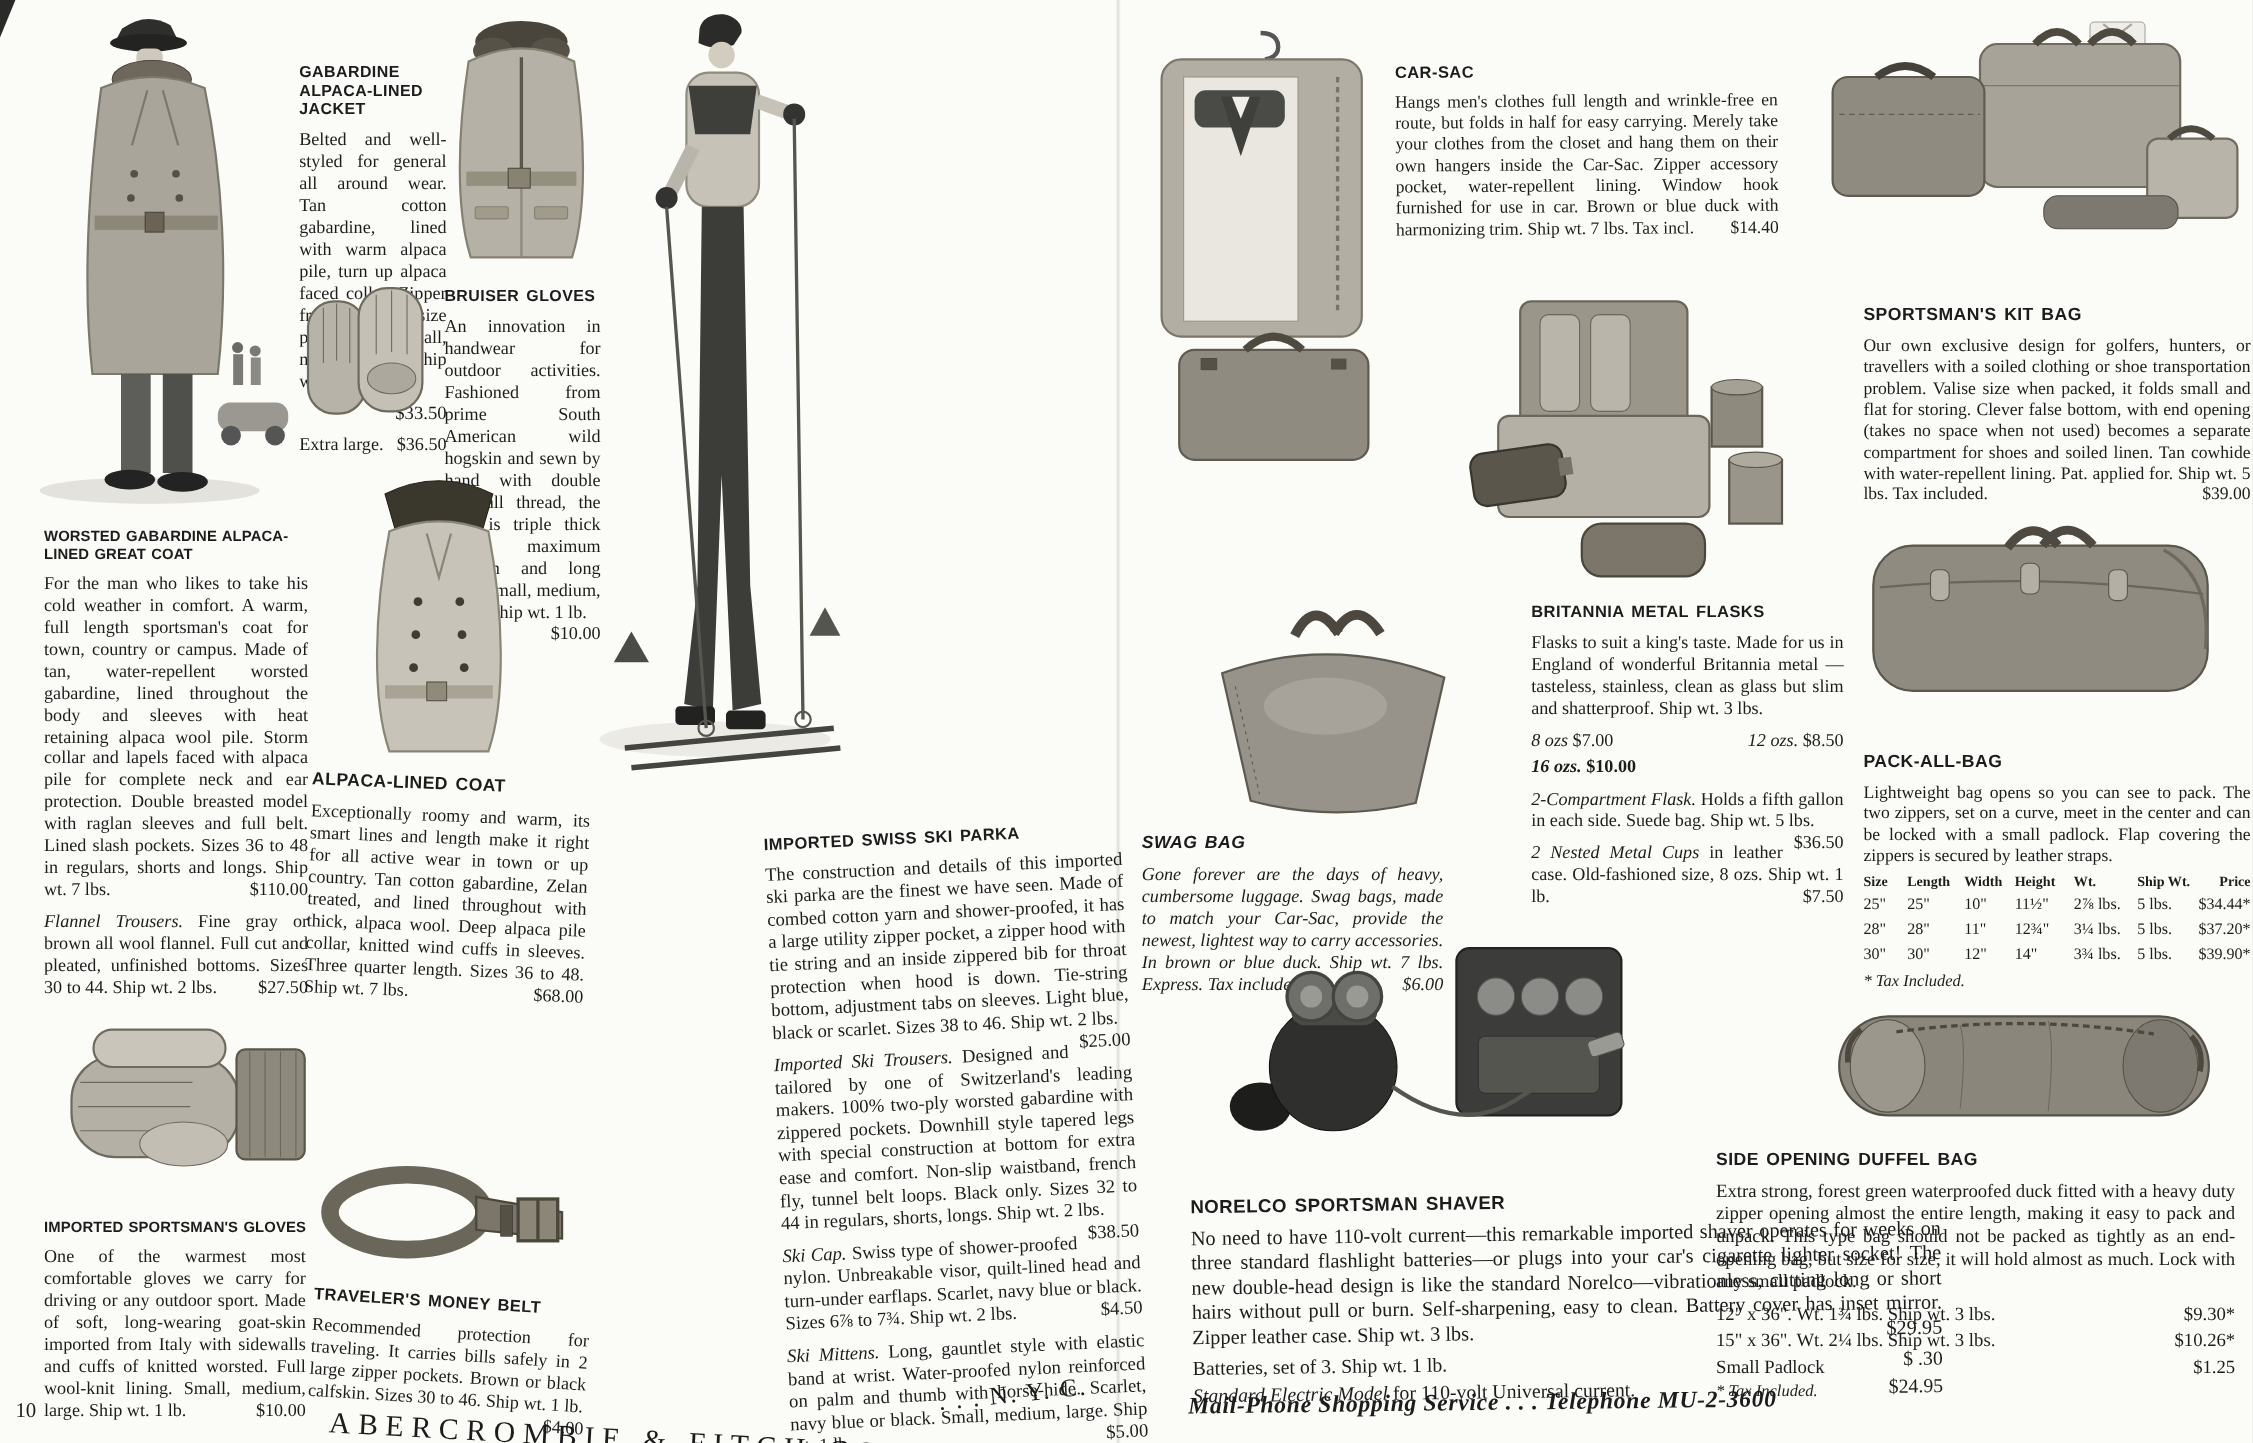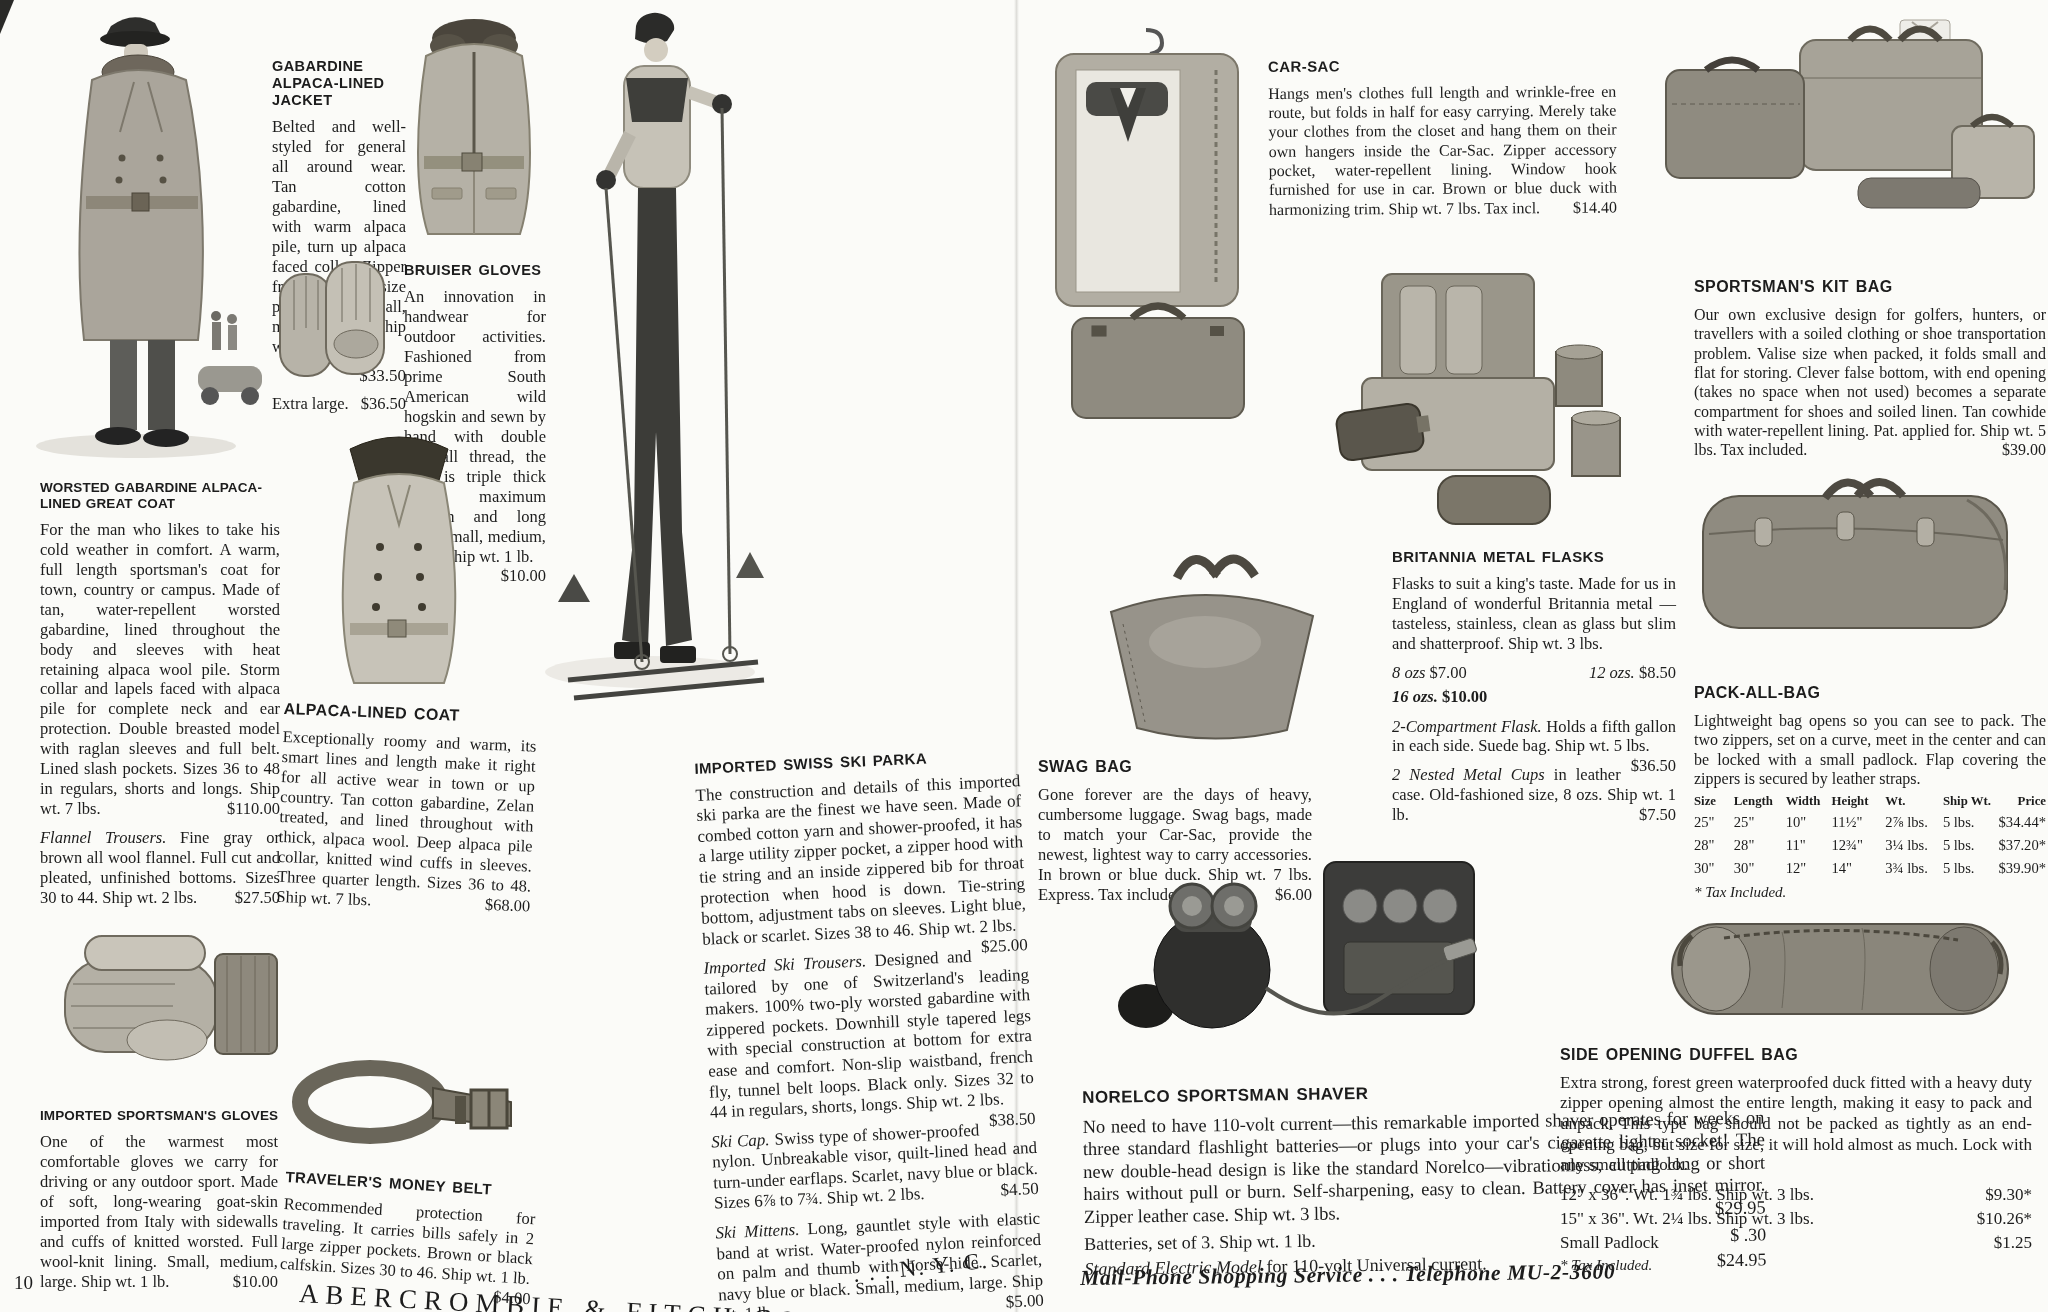--- a/index.html
+++ b/index.html
@@ -276,21 +276,21 @@
   <div class="illo" style="left:1085px;top:532px;">
     <svg width="252" height="218" viewBox="0 0 252 218">
       <path d="M92,46 q18,-36 40,-2" stroke="#4c4840" stroke-width="9" fill="none"></path>
       <path d="M128,44 q20,-34 42,0" stroke="#4c4840" stroke-width="9" fill="none"></path>
       <path d="M26,80 Q126,44 228,84 L202,198 Q126,216 52,196 Z" fill="#97938a" stroke="#5e5a50" stroke-width="2"></path>
       <ellipse cx="120" cy="110" rx="56" ry="26" fill="#a7a39a"></ellipse>
       <path d="M38,92 L60,190" stroke="#5e5a50" stroke-dasharray="3,4"></path>
     </svg>
   </div>
 
-  <div class="blk" style="left:1038px;top:758px;width:274px;">
+  <div class="blk" style="left:1038px;top:758px;width:274px;font-style:italic;">
     <h3 class="t t16 nw">SWAG BAG</h3>
     <p class="b"><span>Gone forever are the days of heavy, cumbersome luggage. Swag bags, made to match your Car-Sac, provide the newest, lightest way to carry accessories. In brown or blue duck. Ship wt. 7 lbs. Express. Tax included.</span><span class="pp">$6.00</span></p>
   </div>
 
   <div class="illo" style="left:1685px;top:460px;">
     <svg width="356" height="196" viewBox="0 0 356 196">
       <rect x="18" y="36" width="304" height="132" rx="36" fill="#8f8b80" stroke="#5a564b" stroke-width="2"></rect>
       <path d="M282,40 q44,24 38,90" stroke="#6e6a5f" stroke-width="3" fill="none"></path>
       <path d="M24,74 Q170,60 318,80" stroke="#6a665b" stroke-width="2" fill="none"></path>
       <rect x="70" y="58" width="17" height="28" rx="6" fill="#b3afa4" stroke="#5a564b"></rect>

